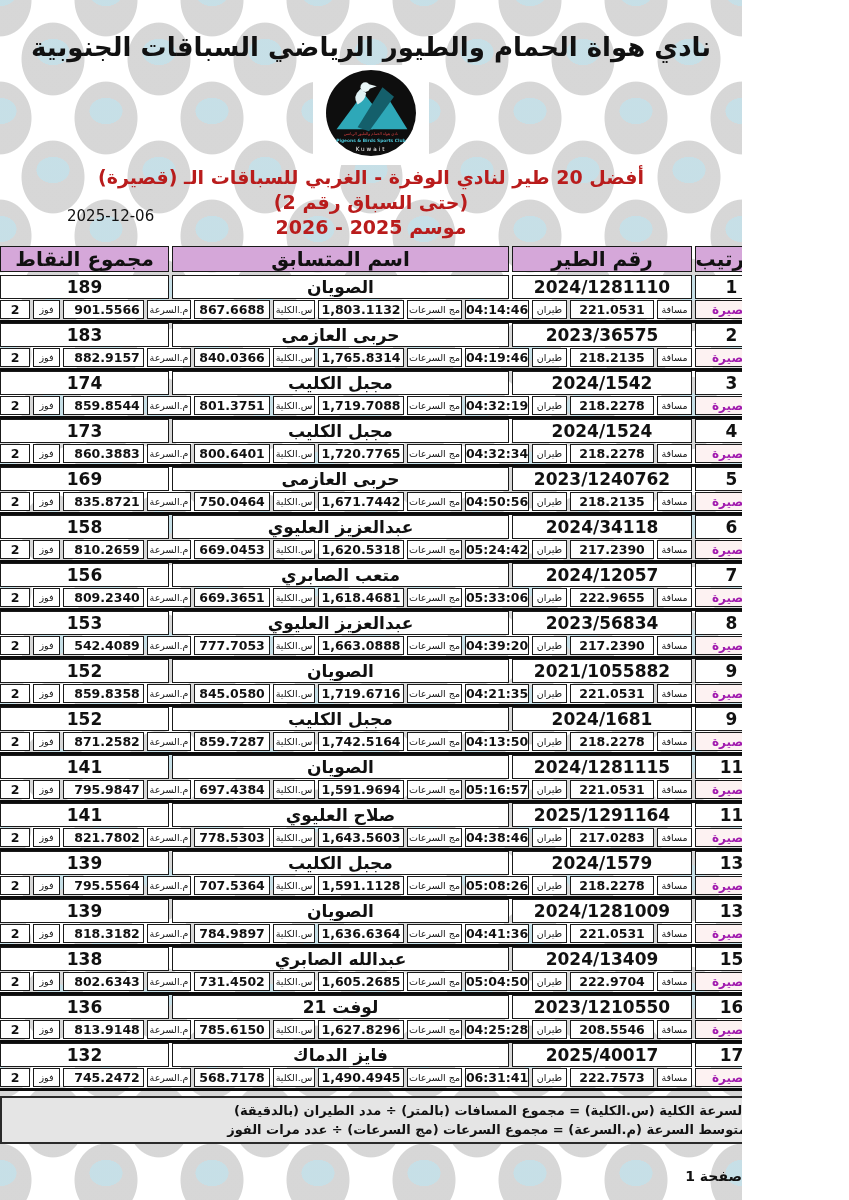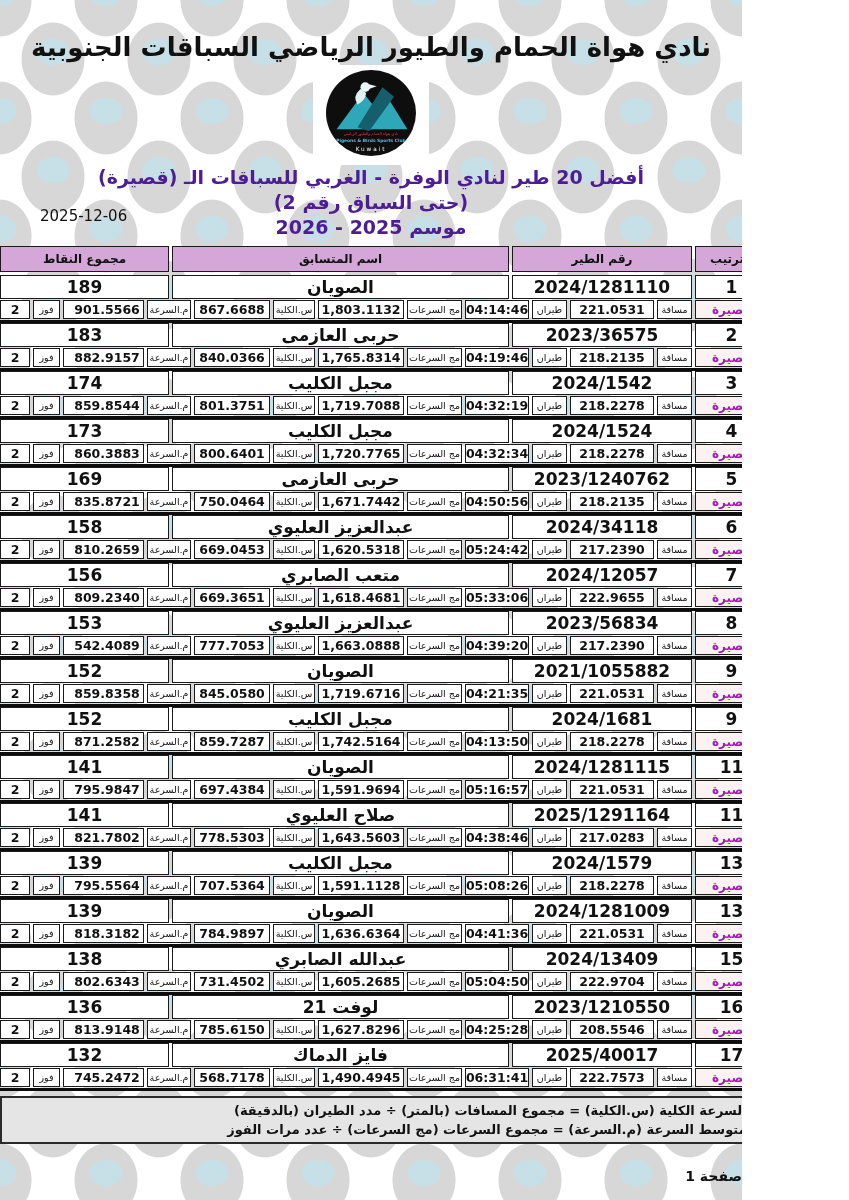--- a/index.html
+++ b/index.html
@@ -32,33 +32,33 @@
   .content { position:relative; z-index:1; }
 
   .club-title {
     text-align:center;
     font-size:26px; font-weight:bold;
     padding-top:32px;
     letter-spacing:0.5px;
   }
   .logo-wrap { display:flex; justify-content:center; margin-top:3px; }
   .logo-box { background:#fff; padding:3px 10px; }
-  .subtitle { text-align:center; font-weight:bold; color:#4c1d95; font-size:19px; line-height:25px; }
-  .date-label { position:absolute; top:207px; left:40px; font-size:15px; color:#111; z-index:2; }
+  .subtitle { text-align:center; font-weight:bold; color:#b91c1c; font-size:19px; line-height:25px; }
+  .date-label { position:absolute; top:207px; left:67px; font-size:15px; color:#111; z-index:2; }
 
   .rtable { width:768px; margin:6px auto 0 auto; direction:rtl; }
   .trow { display:flex; gap:3px; }
   .cell {
     background:#fff;
     border:1px solid #1a1a1a;
     display:flex; align-items:center; justify-content:center;
     overflow:hidden; white-space:nowrap;
   }
   .hdr-row { margin-bottom:3px; }
-  .hdr-row .cell { background:#d5a7d9; font-weight:bold; font-size:12px; height:26px; }
+  .hdr-row .cell { background:#d5a7d9; font-weight:bold; font-size:20px; height:26px; }
 
   .w-rank   { flex:0 0 73px; }
   .w-bird   { flex:0 0 180px; }
   .w-name   { flex:1 1 auto; }
   .w-points { flex:0 0 169px; }
 
   .entry { border-bottom:3px solid #0c0c0c; padding-bottom:1px; }
   .main-row .cell { height:24px; font-size:17px; font-weight:bold; }
   .detail-row { margin-top:1px; }
   .detail-row .cell { height:19px; }

